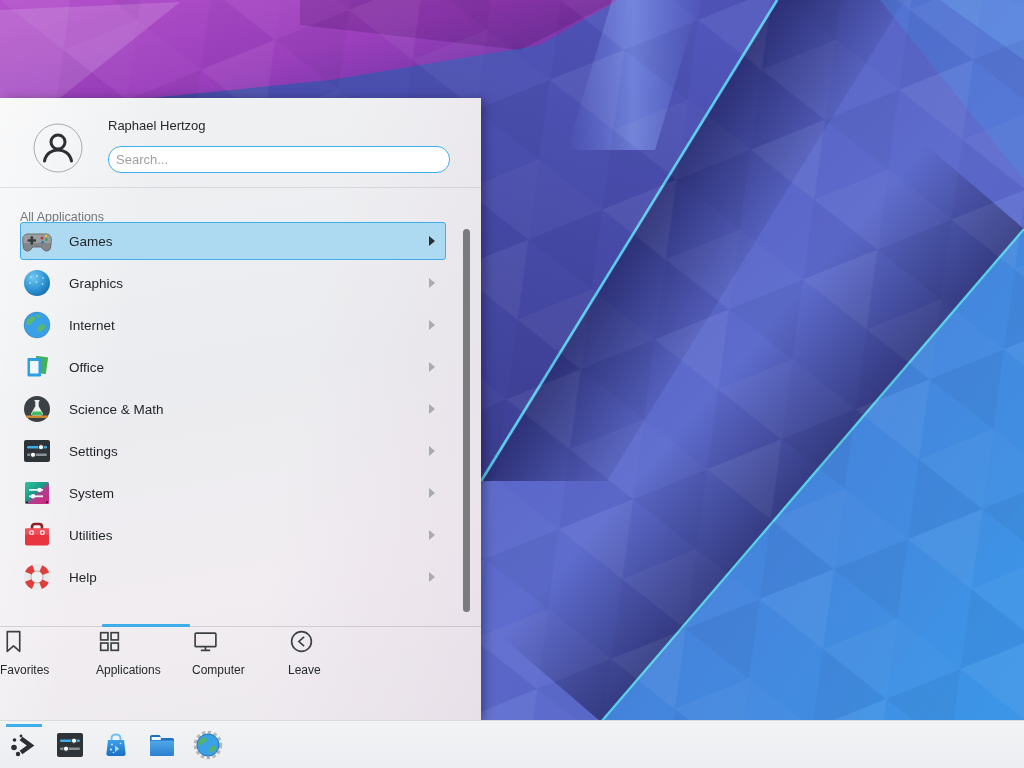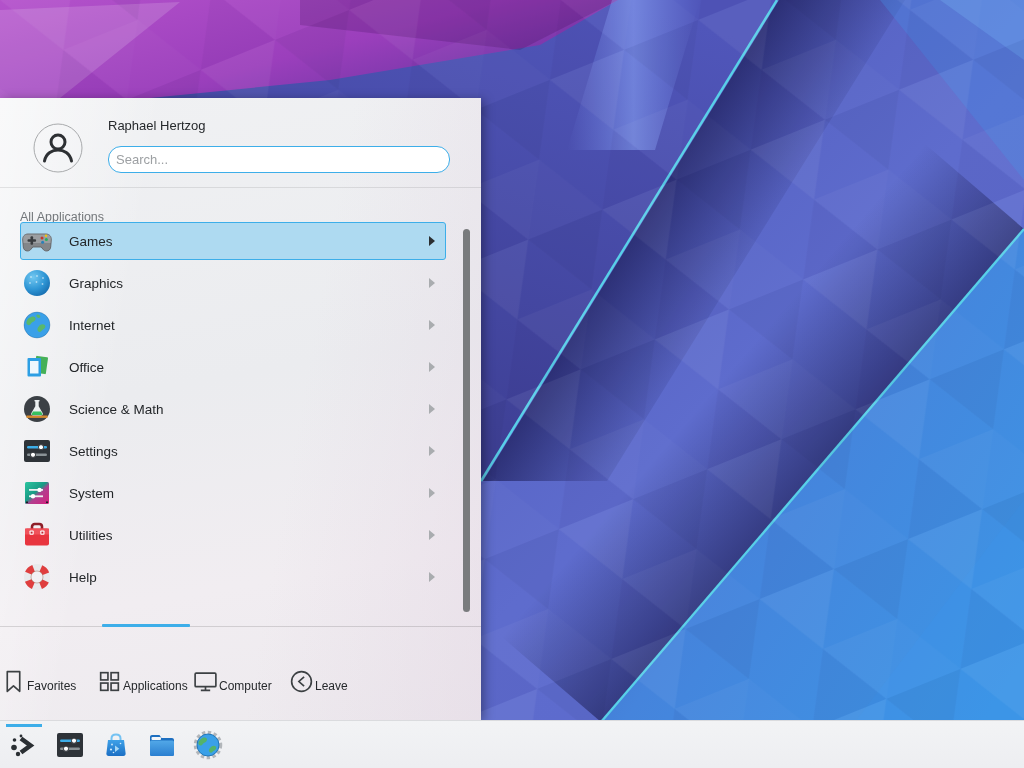--- a/index.html
+++ b/index.html
@@ -45,21 +45,21 @@
     margin-left:auto; width:0; height:0;
     border-left:6px solid #a9acaf; border-top:5px solid transparent; border-bottom:5px solid transparent;
   }
   .cat-item.selected .arrow { border-left-color:#2b2e31; }
 
   .kscrollbar { position:absolute; left:463px; top:131px; width:7px; height:383px; border-radius:3.5px; background:#797b7d; }
 
   .tab-sep { position:absolute; left:0; top:528px; width:100%; height:1px; background:rgba(0,0,0,.13); }
   .active-line { position:absolute; left:102px; top:526px; width:88px; height:3px; background:#3daee9; border-radius:1px; }
   .ktabs { position:absolute; left:0; top:530px; width:100%; height:92px; display:flex; }
-  .ktab { width:96px; display:flex; flex-direction:row; align-items:center; padding-top:15px; cursor:default; }
+  .ktab { width:96px; display:flex; flex-direction:column; align-items:flex-start; cursor:default; }
   .ktab svg { width:27px; height:27px; }
   .ktab .tlabel { margin-top:8px; font-size:12px; color:#26292c; }
 
   
   .taskbar {
     position:absolute; left:0; bottom:0; width:1024px; height:48px;
     background:linear-gradient(180deg,#f2f3f5,#edeef1); border-top:1px solid rgba(0,0,0,.08); z-index:6;
   }
   .tb-icon { position:absolute; top:8px; width:32px; height:32px; }
   .tb-active-line { position:absolute; left:6px; top:3px; width:36px; height:3px; background:#3daee9; }

